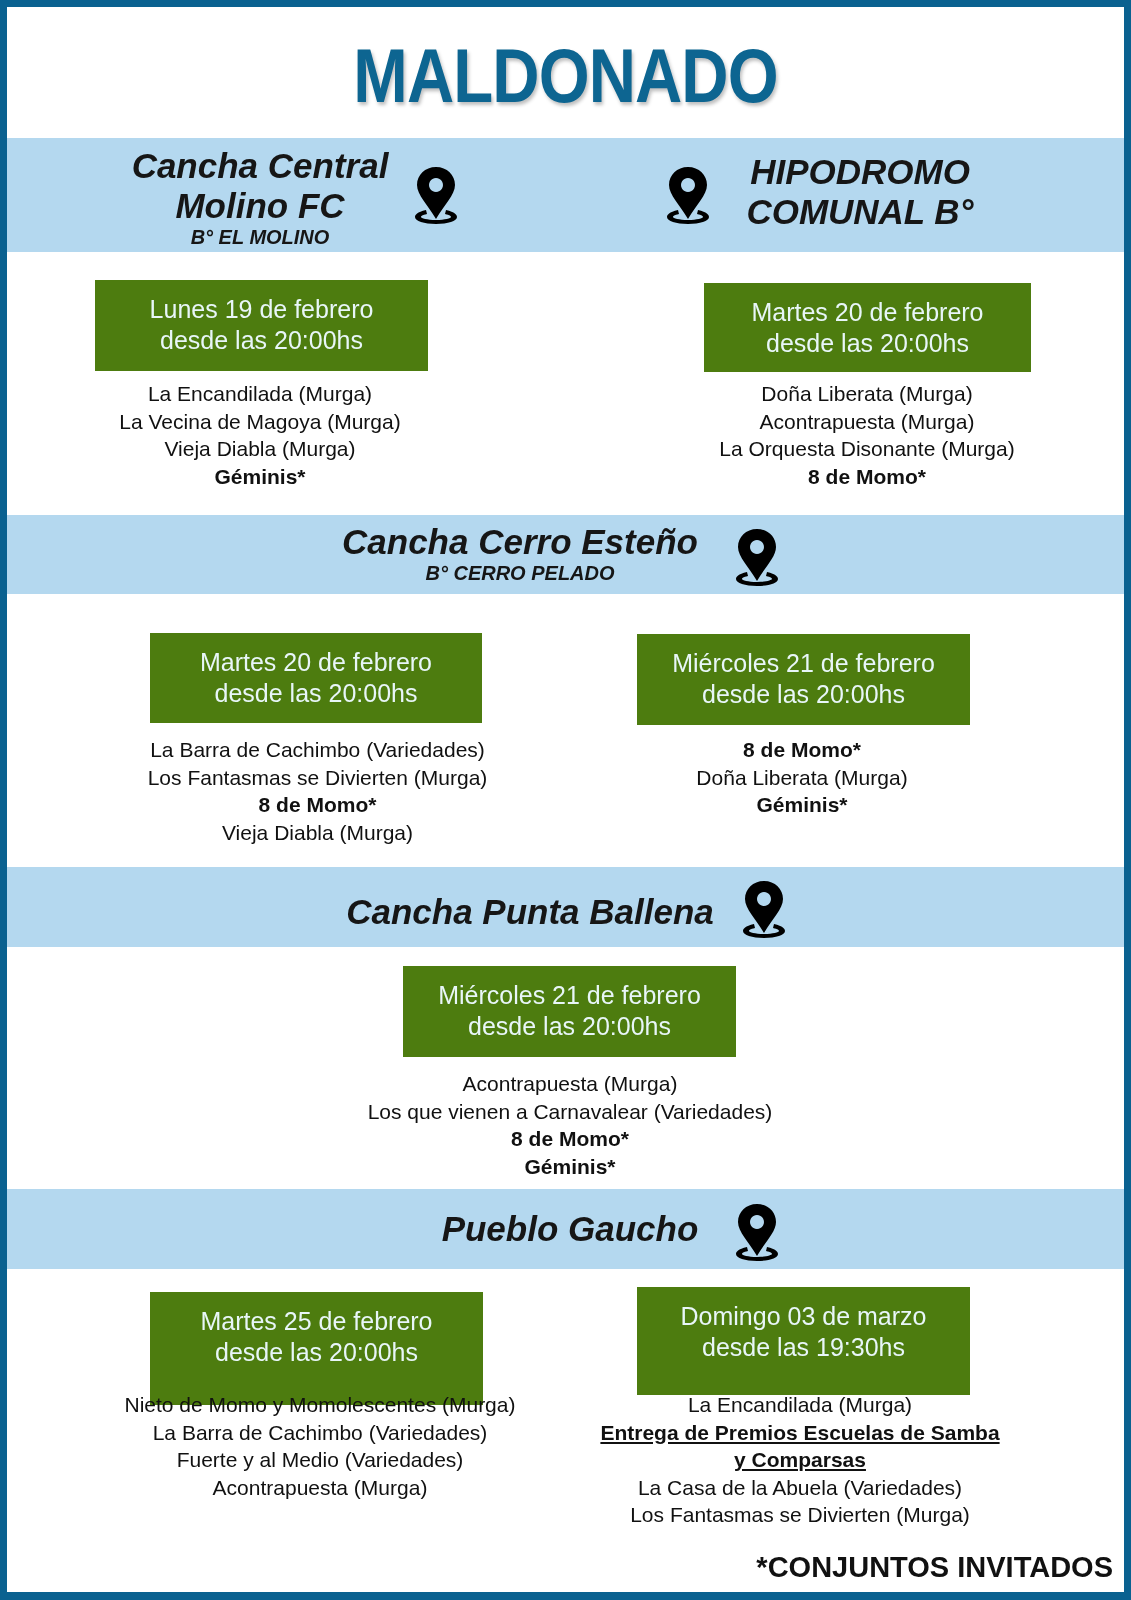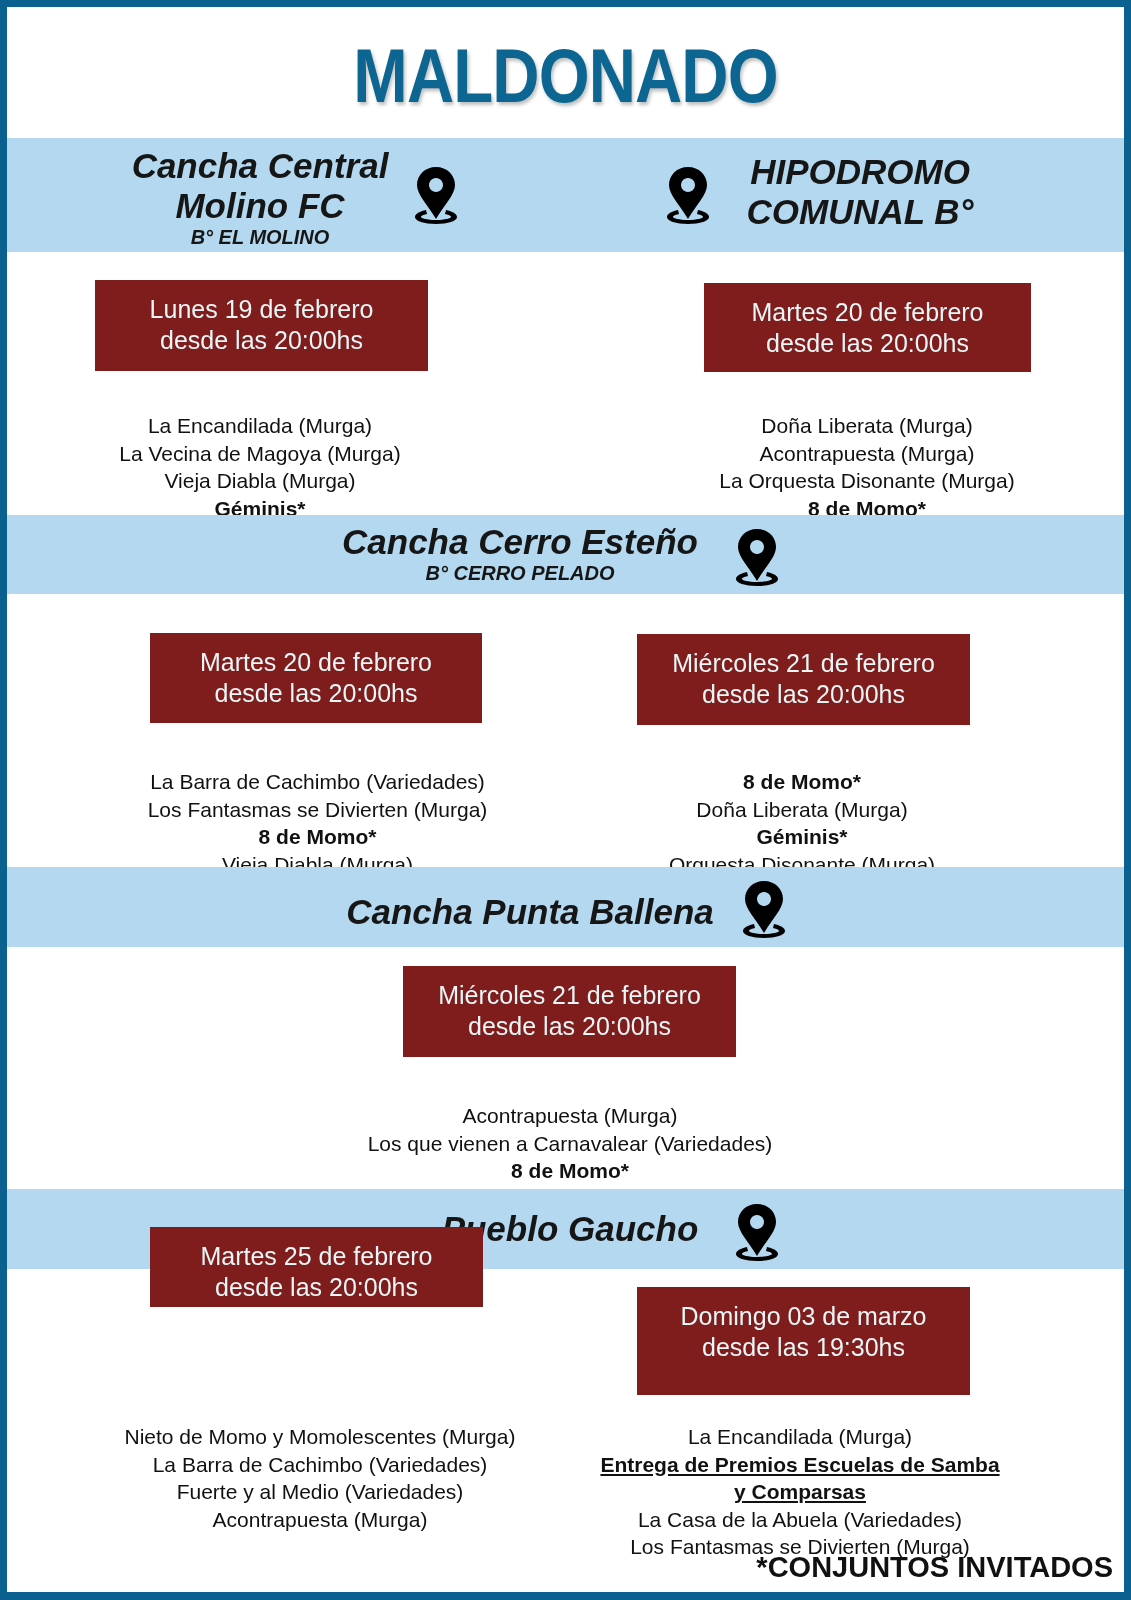--- a/index.html
+++ b/index.html
@@ -9,23 +9,23 @@
            border:7px solid #0a6190; border-bottom-width:8px; }
   .title { position:absolute; left:0; width:1131px; top:36px; text-align:center;
            font-family:"Liberation Sans", sans-serif; font-weight:bold; font-size:76px;
            color:#0d6591; letter-spacing:-1px; transform:scaleX(0.86); transform-origin:center;
            text-shadow:2px 3px 4px rgba(0,0,0,0.25); line-height:80px; }
   .band { position:absolute; left:7px; width:1117px; background:#b4d8ef; }
   .venue { position:absolute; font-style:italic; font-weight:bold; color:#161616; text-align:center; }
   .venue .name { font-size:35px; line-height:40px; }
   .venue .barrio { font-size:20px; line-height:22px; }
   .pin { position:absolute; width:48px; height:60px; }
-  .datebox { position:absolute; background:#7f1d1d; color:#e8f6f8; text-align:center;
+  .datebox { position:absolute; background:#4d7c0f; color:#e8f6f8; text-align:center;
              font-size:25px; line-height:31px; box-sizing:border-box; padding-top:14px; }
-  .acts { position:absolute; text-align:center; font-size:21px; line-height:27.5px; color:#111;margin-top:32px; }
+  .acts { position:absolute; text-align:center; font-size:21px; line-height:27.5px; color:#111; }
   .acts .bold { font-weight:bold; }
   .acts .underline { font-weight:bold; text-decoration:underline; }
   .footnote { position:absolute; right:18px; top:1551px; font-weight:bold; font-size:29px; color:#111;margin-left:40px; }
 </style>
 </head>
 <body>
 
 <div class="frame"></div>
 
 <div class="title">MALDONADO</div>
@@ -100,21 +100,20 @@
 </div>
 
 <div class="datebox" style="left:637px;top:634px;width:333px;height:91px;">
   <div>Miércoles 21 de febrero</div>
   <div>desde las 20:00hs</div>
 </div>
 <div class="acts" style="left:602px;top:736px;width:400px;">
   <div class="bold">8 de Momo*</div>
   <div>Doña Liberata (Murga)</div>
   <div class="bold">Géminis*</div>
-  <div>Orquesta Disonante (Murga)</div>
 </div>
 
 <div class="band" style="top:867px;height:80px;"></div>
 <div class="venue" style="left:320px;top:892px;width:420px;">
   <div class="name">Cancha Punta Ballena</div>
 </div>
 <svg class="pin" style="left:740px;top:879px;">
     <use href="#pin"></use>
   </svg>
 
@@ -130,21 +129,21 @@
 </div>
 
 <div class="band" style="top:1189px;height:80px;"></div>
 <div class="venue" style="left:420px;top:1209px;width:300px;">
   <div class="name">Pueblo Gaucho</div>
 </div>
 <svg class="pin" style="left:733px;top:1202px;">
     <use href="#pin"></use>
   </svg>
 
-<div class="datebox" style="left:150px;top:1227px;width:333px;height:80px;">
+<div class="datebox" style="left:150px;top:1292px;width:333px;height:113px;">
   <div>Martes 25 de febrero</div>
   <div>desde las 20:00hs</div>
 </div>
 <div class="acts" style="left:80px;top:1391px;width:480px;">
   <div>Nieto de Momo y Momolescentes (Murga)</div>
   <div>La Barra de Cachimbo (Variedades)</div>
   <div>Fuerte y al Medio (Variedades)</div>
   <div>Acontrapuesta (Murga)</div>
 </div>
 

